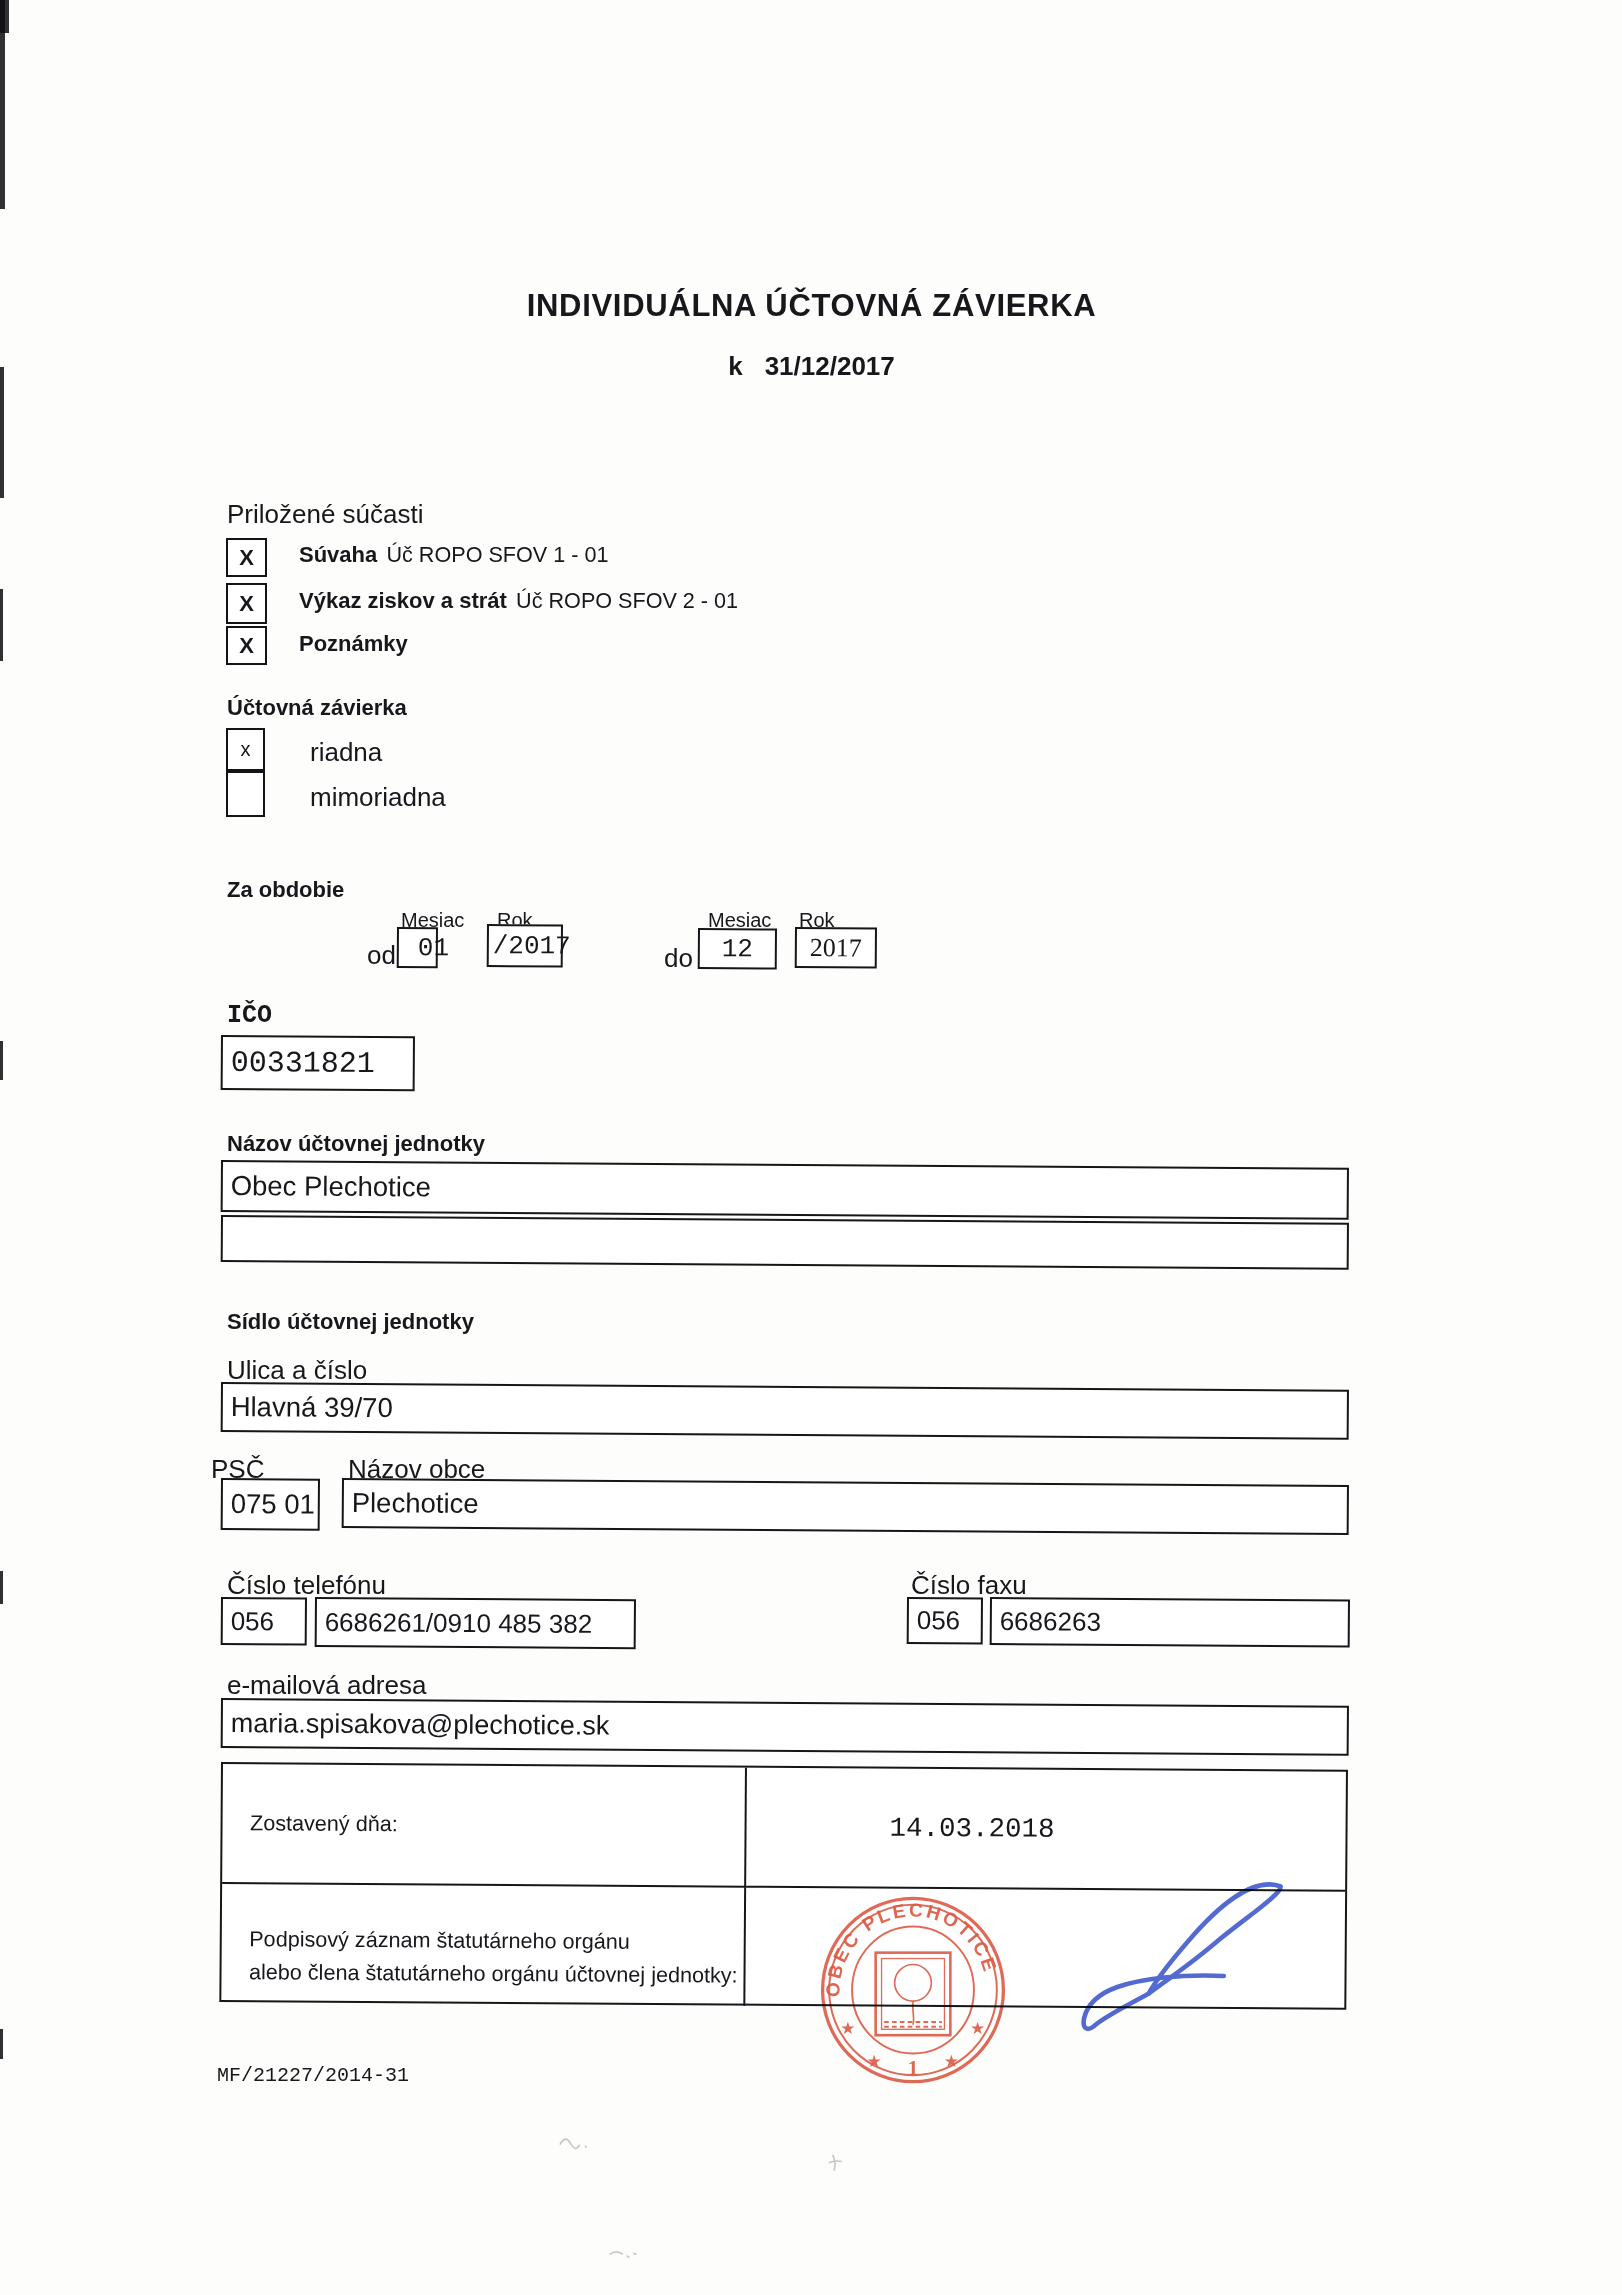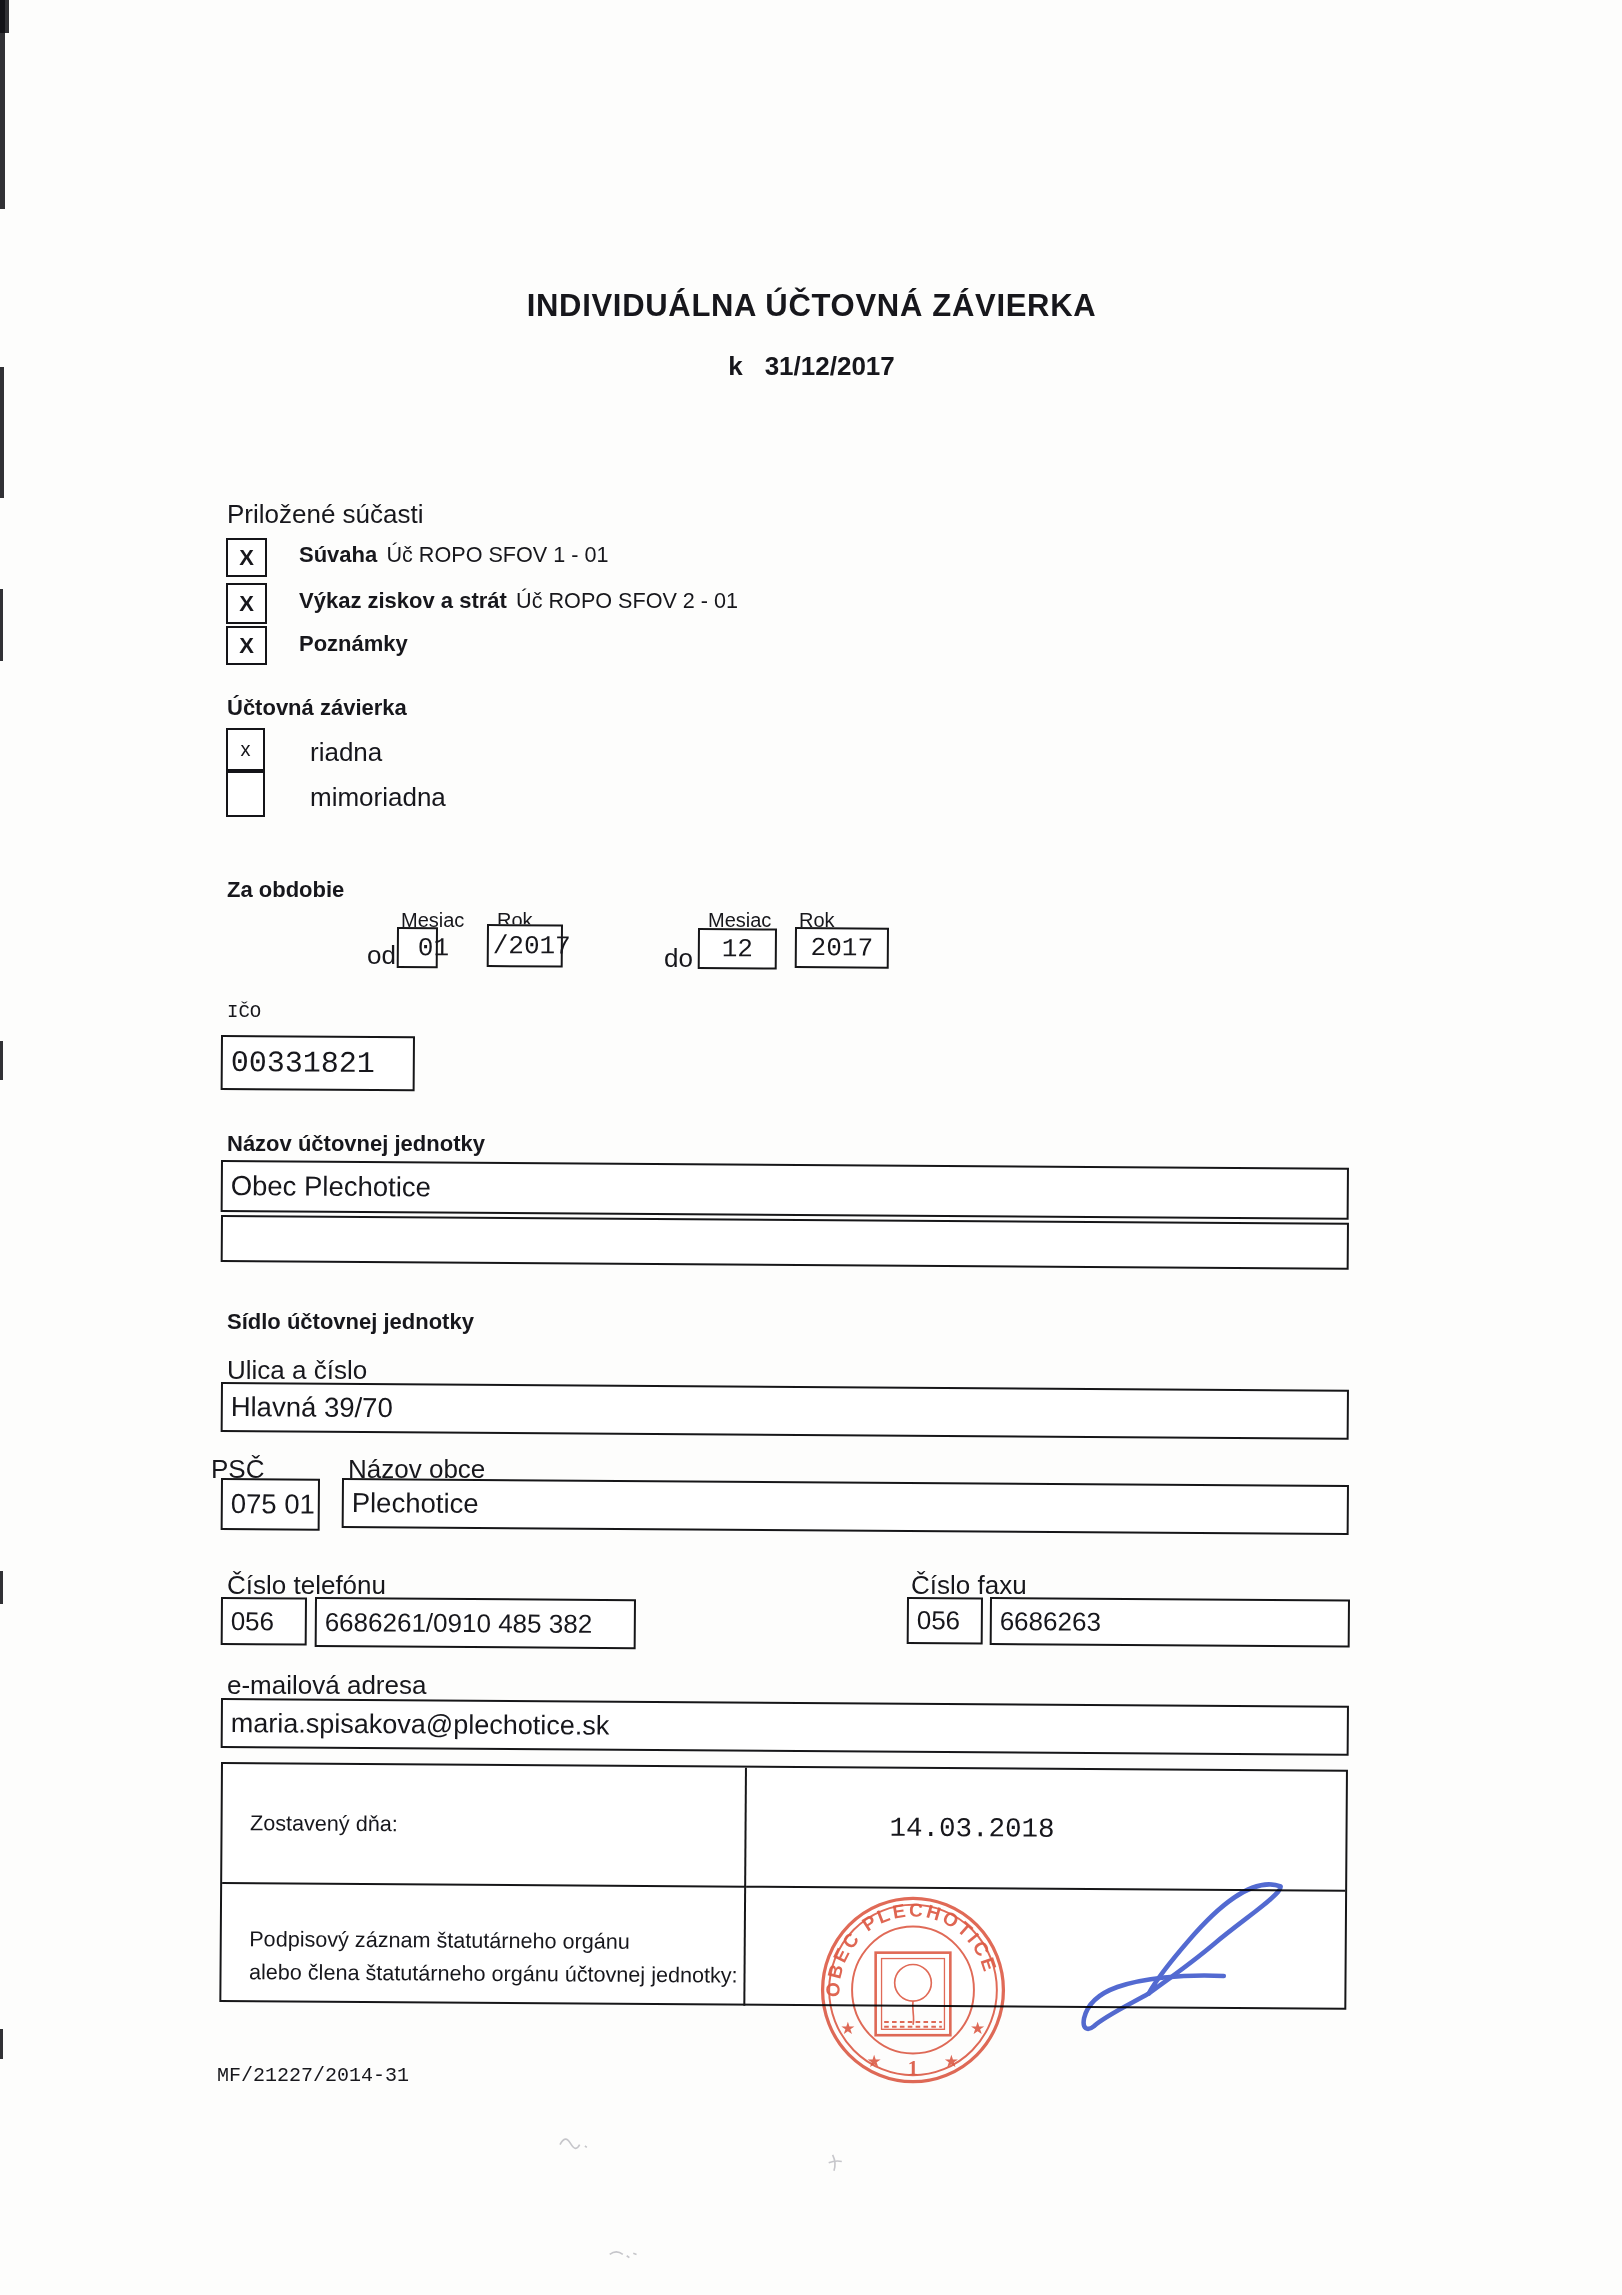--- a/index.html
+++ b/index.html
@@ -74,23 +74,23 @@
   <div class="abs heading" style="left:227px;top:877px;">Za obdobie</div>
   <div class="abs label-sm" style="left:401px;top:909px;">Mesiac</div>
   <div class="abs label-sm" style="left:497px;top:909px;">Rok</div>
   <div class="abs label" style="left:367px;top:940px;">od</div>
   <div class="abs ibox tilt mono" style="left:397px;top:927px;width:41px;height:41px;font-size:26px;padding-left:19px;">01</div>
   <div class="abs ibox tilt mono" style="left:487px;top:924px;width:76px;height:43px;font-size:26px;padding-left:3.9px;">/2017</div>
   <div class="abs label" style="left:664px;top:943px;">do</div>
   <div class="abs label-sm" style="left:708px;top:909px;">Mesiac</div>
   <div class="abs label-sm" style="left:799px;top:909px;">Rok</div>
   <div class="abs ibox tilt mono" style="left:698px;top:928px;width:79px;height:41px;font-size:26px;justify-content:center;padding-left:0;">12</div>
-  <div class="abs ibox tilt mono" style="left:795px;top:927px;width:94px;height:41px;font-size:26px;justify-content:center;padding-left:0;">2017</div>
+  <div class="abs ibox tilt mono" style="left:795px;top:927px;width:82px;height:41px;font-size:26px;justify-content:center;padding-left:0;font-family:Liberation Serif, serif;">2017</div>
 
-  <div class="abs mono" style="left:227px;top:1001px;font-size:19px;font-weight:normal;">IČO</div>
+  <div class="abs mono" style="left:227px;top:1001px;font-size:25px;font-weight:bold;">IČO</div>
   <div class="abs ibox tilt mono" style="left:221px;top:1035px;width:194px;height:55px;font-size:30px;">00331821</div>
 
   <div class="abs heading" style="left:227px;top:1131px;">Názov účtovnej jednotky</div>
   <div class="abs ibox tilt" style="left:221px;top:1160px;width:1128px;height:52px;">Obec Plechotice</div>
   <div class="abs ibox tilt" style="left:221px;top:1215px;width:1128px;height:47px;"></div>
 
   <div class="abs heading" style="left:227px;top:1309px;">Sídlo účtovnej jednotky</div>
   <div class="abs label" style="left:227px;top:1355px;">Ulica a číslo</div>
   <div class="abs ibox tilt" style="left:221px;top:1382px;width:1128px;height:50px;">Hlavná 39/70</div>
   <div class="abs label" style="left:211px;top:1454px;">PSČ</div>

